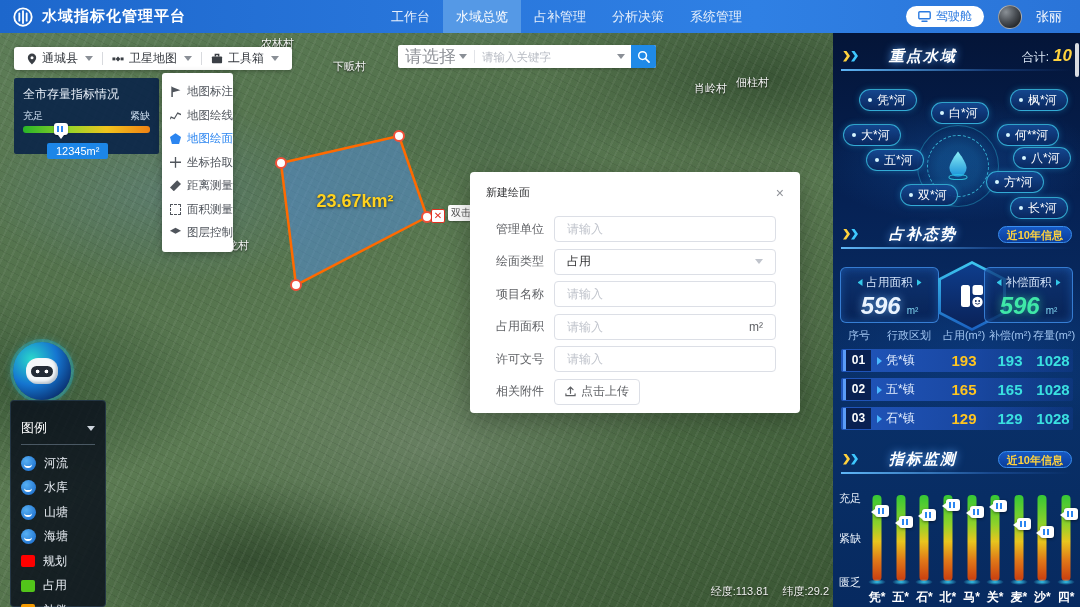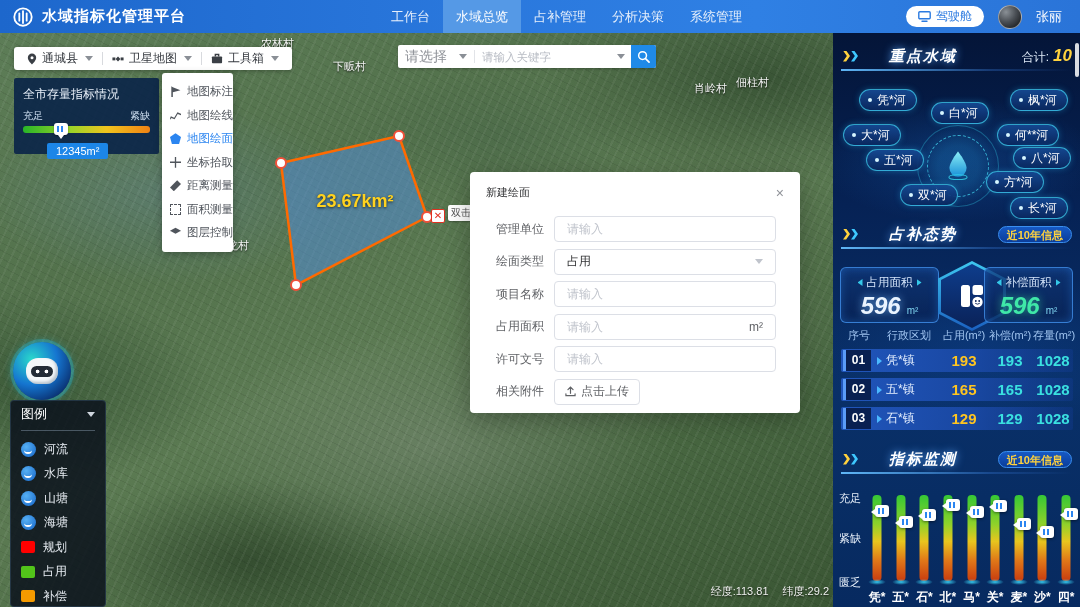--- a/index.html
+++ b/index.html
@@ -87,42 +87,42 @@
   .ic-polygon .tool-glyph{clip-path:polygon(50% 0,100% 35%,82% 100%,18% 100%,0 35%);}
   .ic-pick .tool-glyph{clip-path:polygon(44% 0,56% 0,56% 44%,100% 44%,100% 56%,56% 56%,56% 100%,44% 100%,44% 56%,0 56%,0 44%,44% 44%);}
   .ic-distance .tool-glyph{clip-path:polygon(0 65%,65% 0,100% 35%,35% 100%);}
   .ic-area .tool-glyph{background:transparent;border:1.5px dashed currentColor;}
   .ic-layers .tool-glyph{clip-path:polygon(50% 5%,100% 32%,50% 60%,0 32%,50% 5%);box-shadow:0 4px currentColor;}
 
   
   .search-bar{position:absolute;left:398px;top:12px;width:258px;height:23px;background:#fff;
     border-radius:2px;display:flex;align-items:center;box-shadow:0 1px 3px rgba(0,0,0,.25);}
   .search-select{width:76px;display:flex;align-items:center;justify-content:space-between;
-    padding:0 7px;font-size:14px;color:#909399;cursor:pointer;}
+    padding:0 7px;font-size:17px;color:#909399;cursor:pointer;}
   .search-div{width:1px;height:13px;background:#e2e4e8;}
   .search-input{flex:1;border:none;outline:none;font-size:11.5px;padding:0 7px;color:#333;min-width:0;}
   .search-input::placeholder{color:#b8bcc4;}
   .search-btn{width:25px;height:23px;background:#1f8ae8;border:none;border-radius:0 2px 2px 0;
     display:flex;align-items:center;justify-content:center;cursor:pointer;}
 
   
   .mascot{position:absolute;left:13px;top:309px;width:58px;height:58px;border-radius:50%;cursor:pointer;
     background:radial-gradient(circle at 32% 30%,#2ad8cc 0%,#1575d0 45%,#0a3070 80%);
     box-shadow:0 0 0 3px rgba(40,190,220,.3),0 0 10px rgba(40,190,220,.5);
     display:flex;align-items:center;justify-content:center;}
   .robot-head{width:32px;height:26px;background:#f4f8fa;border-radius:12px;position:relative;
     box-shadow:inset -2px -2px 3px rgba(120,140,160,.5);}
   .robot-visor{position:absolute;left:5px;top:8px;width:22px;height:11px;background:#232c36;border-radius:6px;
     background-image:radial-gradient(circle at 30% 50%,#fff 1.5px,transparent 2.2px),
                      radial-gradient(circle at 70% 50%,#fff 1.5px,transparent 2.2px),
                      linear-gradient(#232c36,#232c36);}
 
   
   .legend{position:absolute;left:10px;top:367px;width:96px;height:207px;background:rgba(10,16,28,.84);
-    border-radius:4px;padding:4px 10px;border:1px solid rgba(60,90,120,.4);}
+    border-radius:4px;padding:18px 10px;border:1px solid rgba(60,90,120,.4);}
   .legend-header{display:flex;align-items:center;justify-content:space-between;color:#fff;font-size:13px;
     padding-bottom:7px;border-bottom:1px solid rgba(140,160,180,.45);cursor:pointer;}
   .legend-caret{width:0;height:0;border-left:4px solid transparent;border-right:4px solid transparent;
     border-top:5px solid #cfd6de;}
   .legend-items{margin-top:6px;}
   .legend-item{display:flex;align-items:center;gap:8px;height:24.5px;cursor:pointer;}
   .legend-icon{width:15px;height:15px;flex:0 0 auto;position:relative;}
   .t-icon .legend-icon{border-radius:50%;background:radial-gradient(circle at 35% 32%,#56b0f4,#1565c8);}
   .t-icon .legend-icon::after{content:"";position:absolute;left:3px;top:4px;width:8px;height:6px;
     border-bottom:2px solid #fff;border-radius:50%;}

